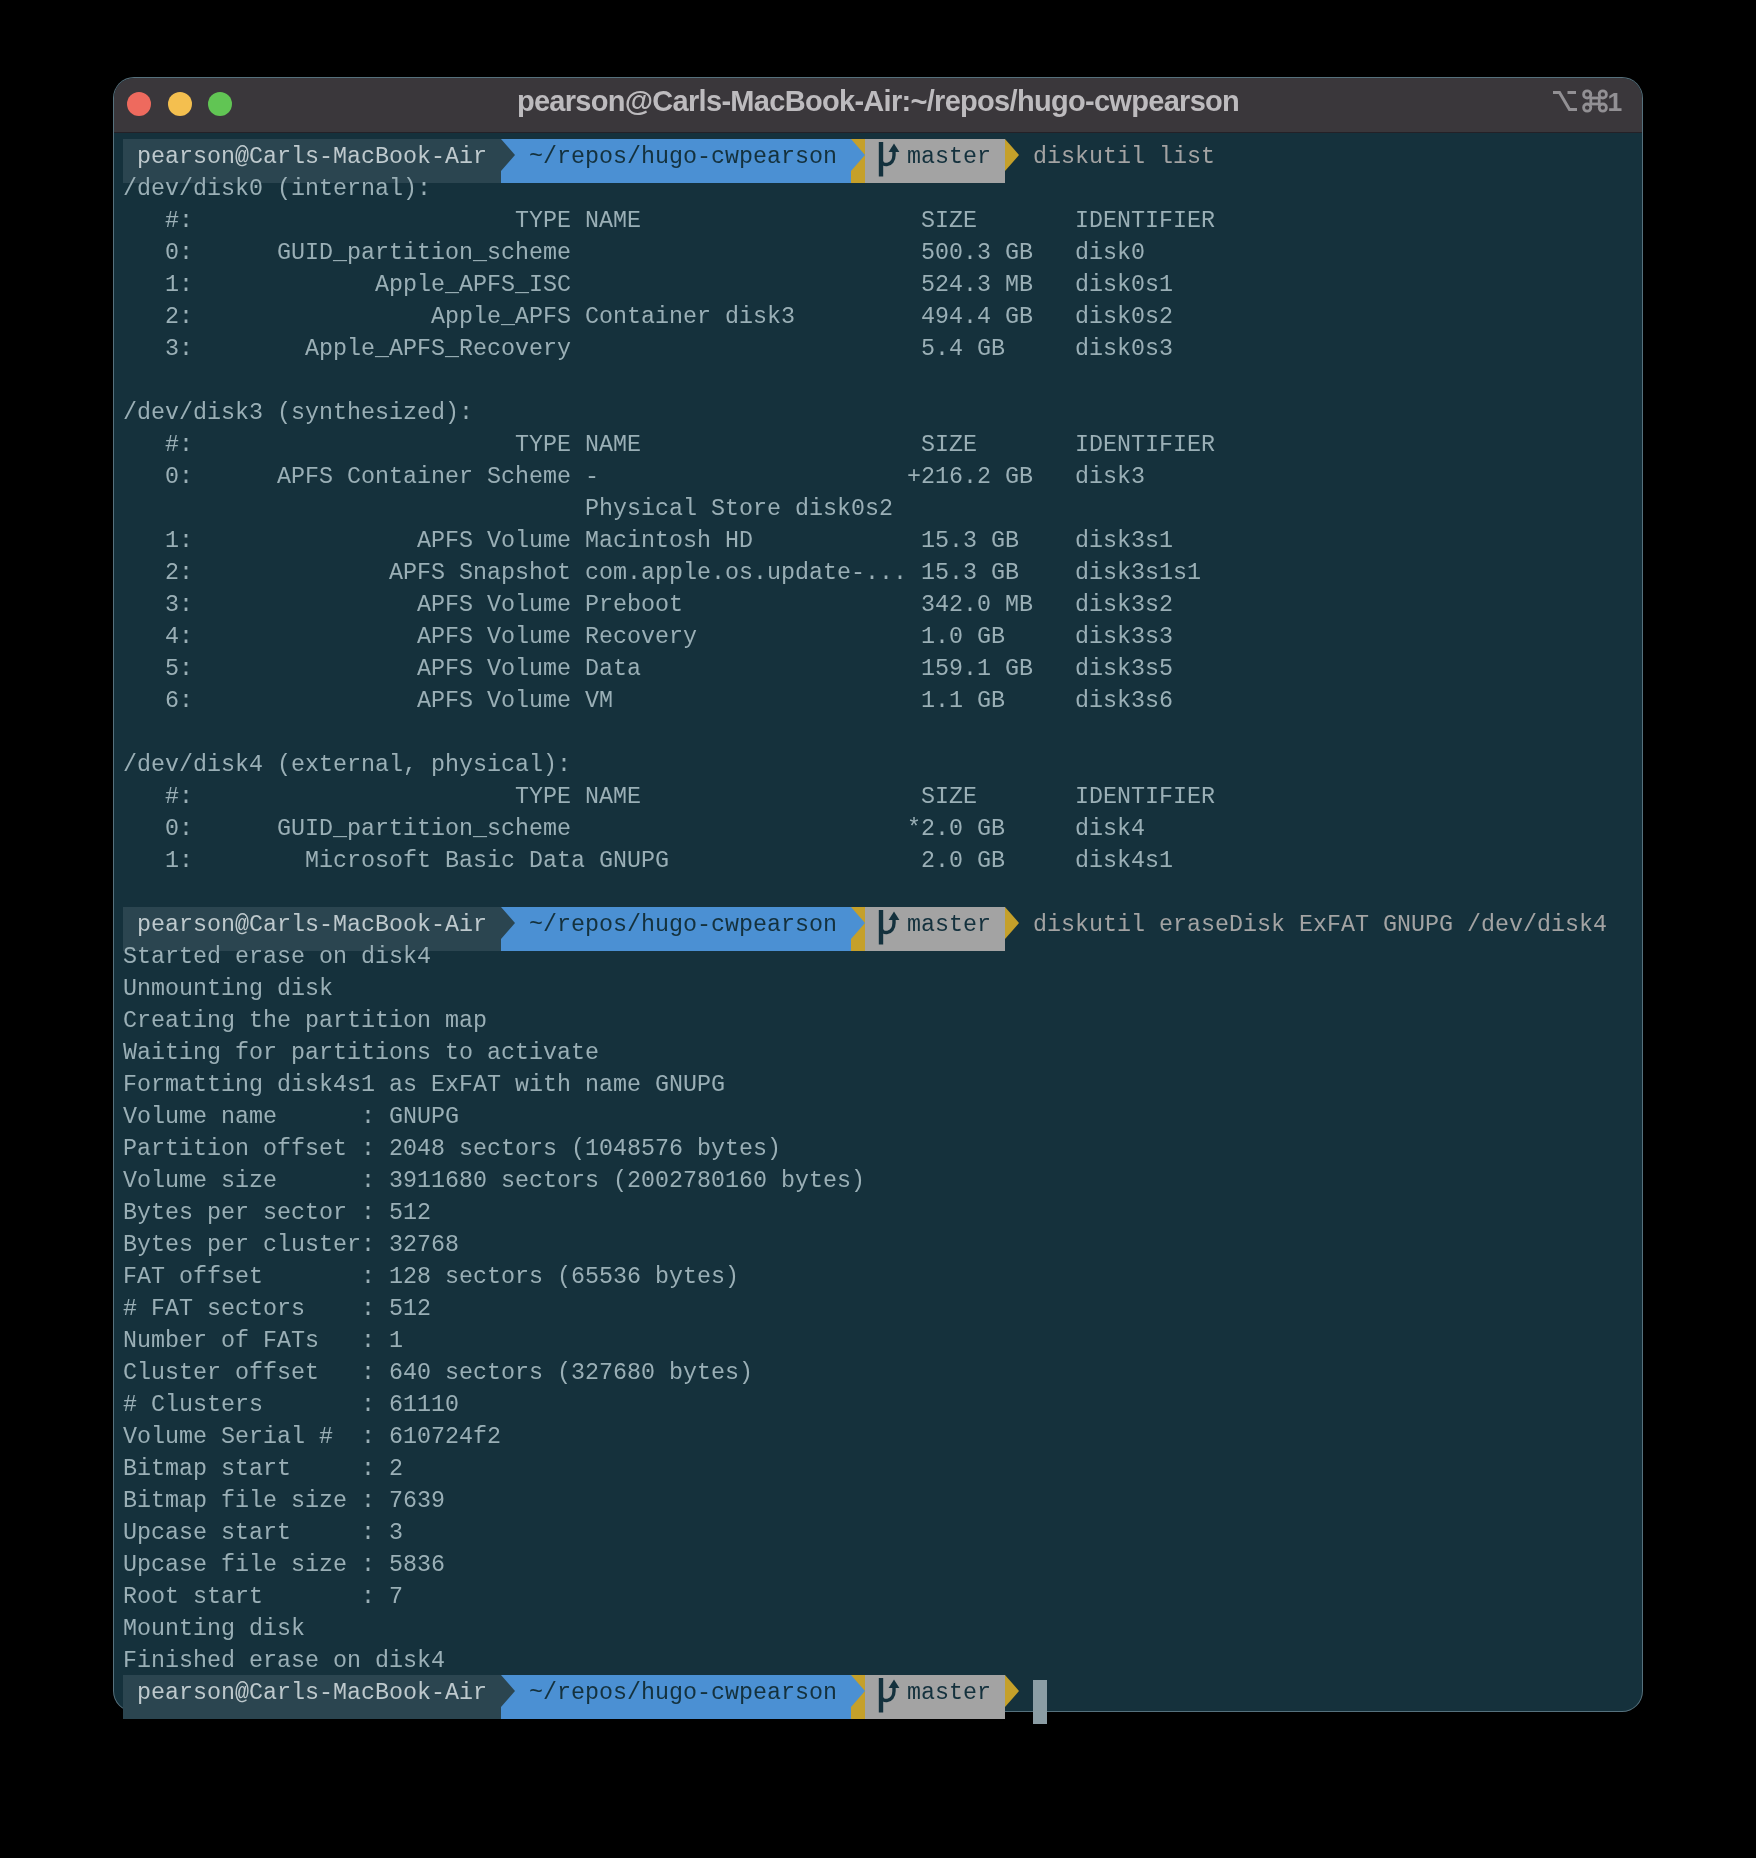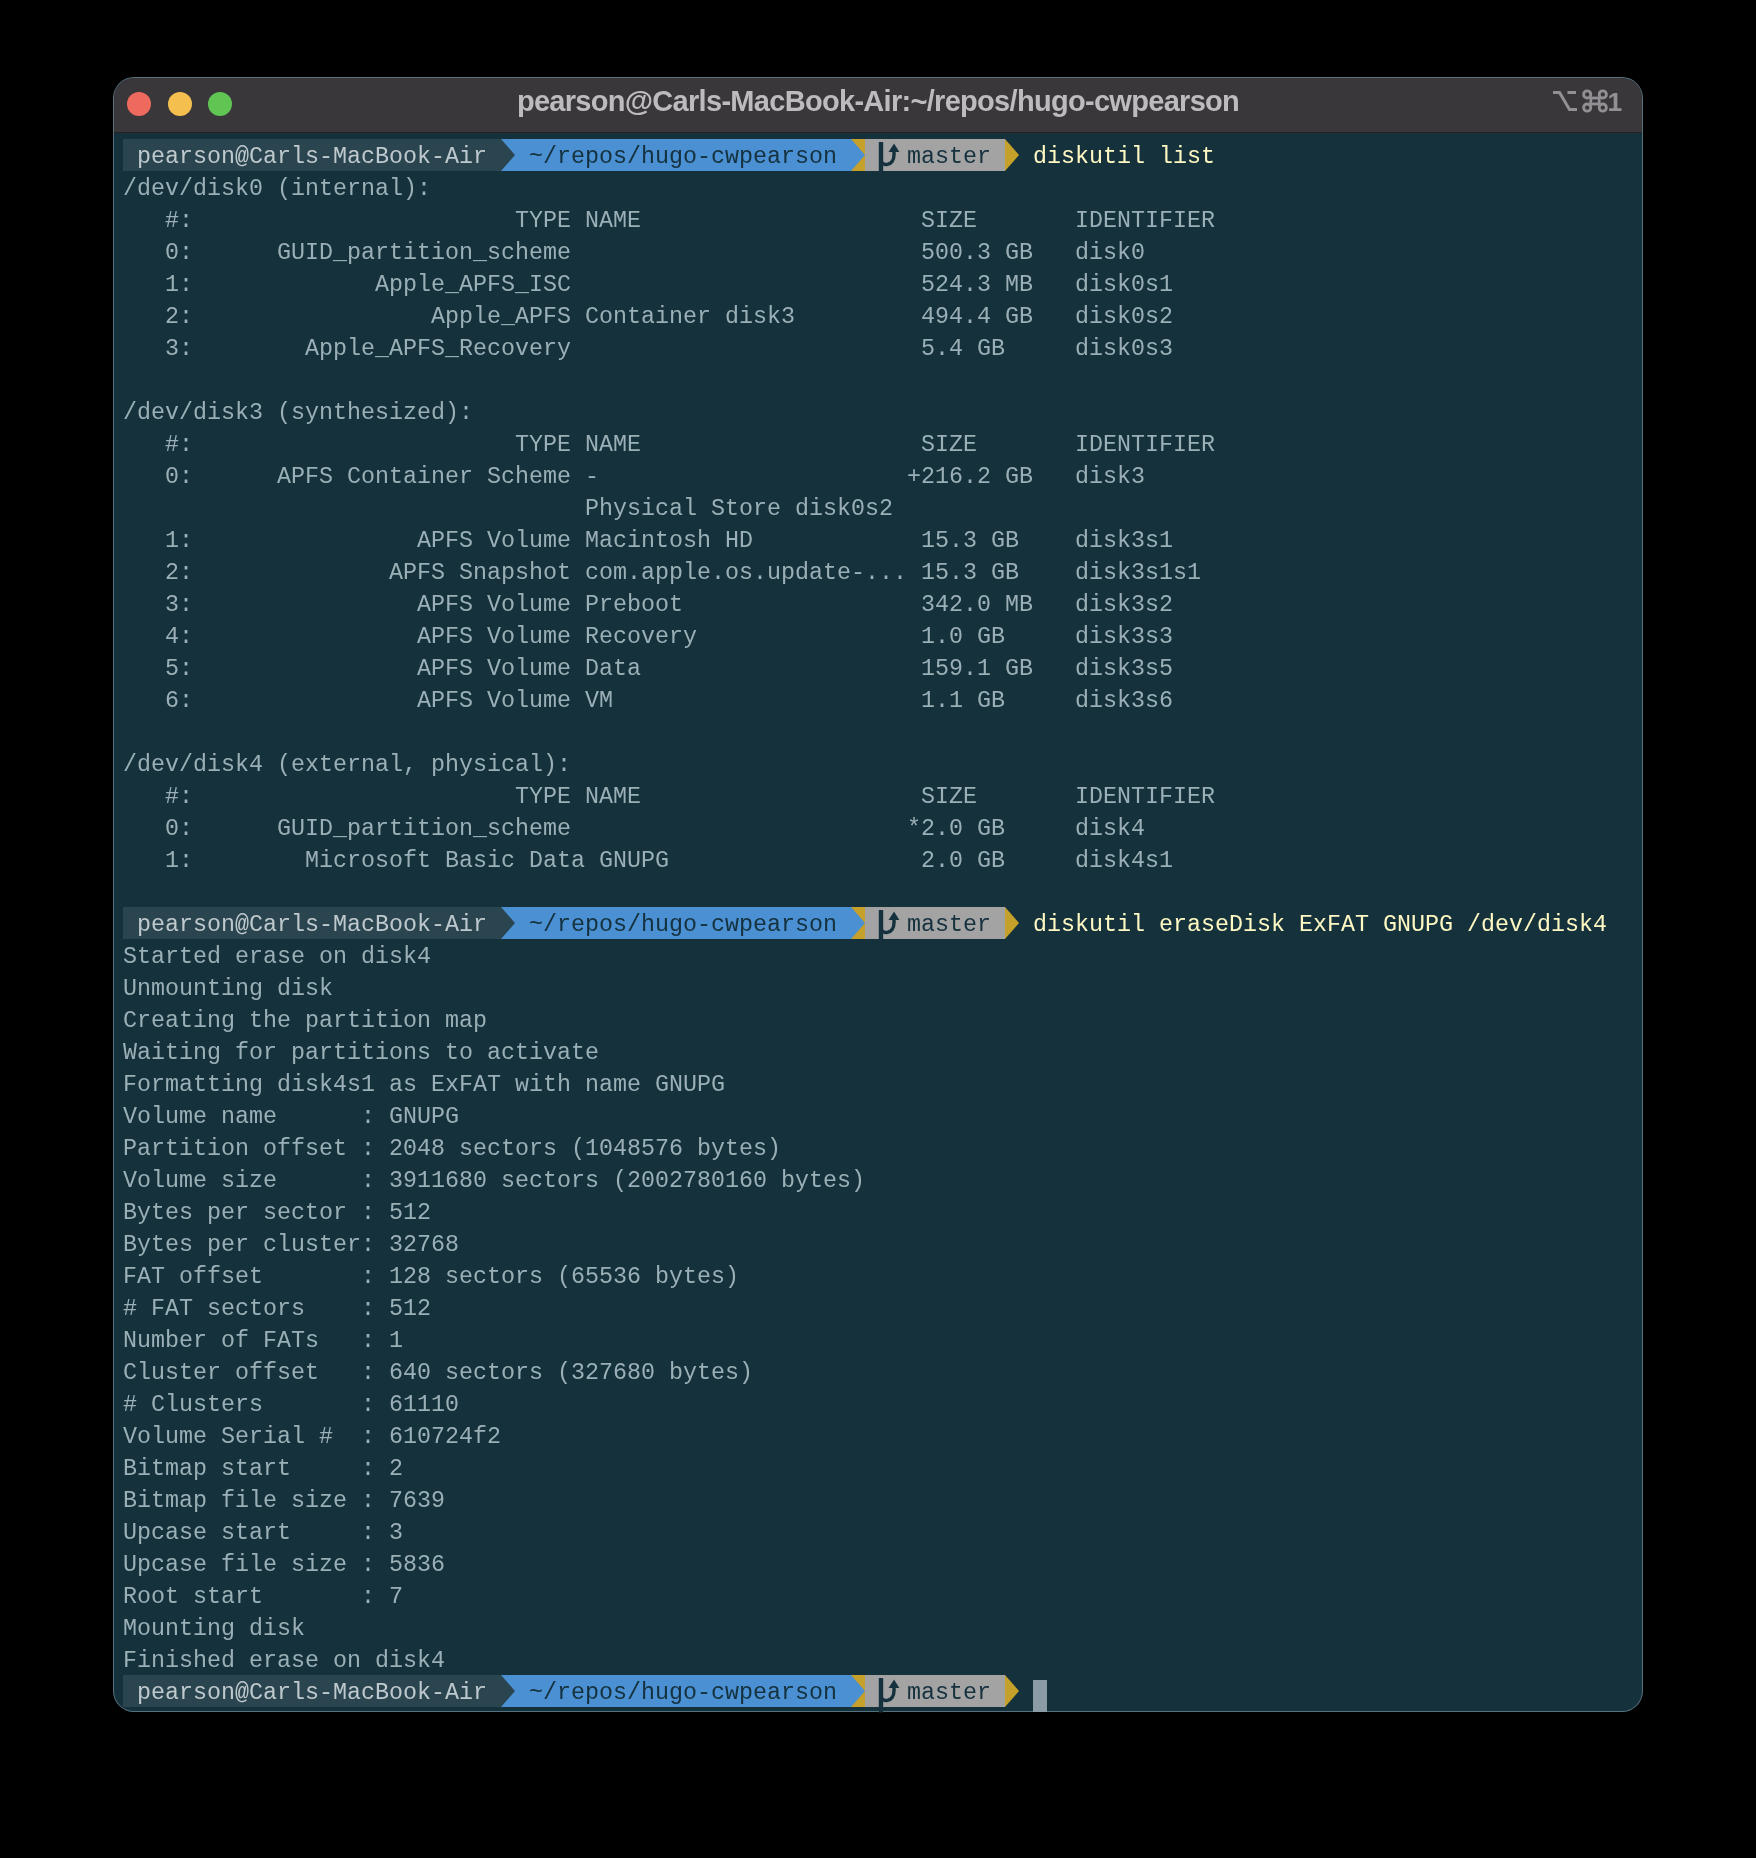--- a/index.html
+++ b/index.html
@@ -5,36 +5,36 @@
   #win{position:absolute;left:113px;top:77px;width:1530px;height:1635px;border-radius:21px;
     background:#15313c;border:1px solid rgba(141,166,179,.55);box-sizing:border-box;overflow:hidden}
   #tbar{position:absolute;left:0;top:0;width:100%;height:55px;background:#3a373b;
     border-bottom:1px solid #242127;box-sizing:border-box}
   .dot{position:absolute;top:92px;width:24px;height:24px;border-radius:50%}
   #ttl{position:absolute;left:113px;top:85px;width:1530px;height:55px;line-height:55px;text-align:center;
     font:bold 29px "Liberation Sans",sans-serif;color:#bdbbbe;letter-spacing:-0.7px}
   #keys{position:absolute;top:88px;left:1552px}
   .ln{position:absolute;left:123px;height:32px;line-height:36px;white-space:pre;
     font-family:"Liberation Mono",monospace;font-size:23.333px;color:#9aafb6}
-  .ln span{display:inline-block;height:32px;vertical-align:top}
+  .ln span{display:inline-block;height:44px;vertical-align:top}
   .s1{background:#2b4550;color:#bec9cd}
   .s2{background:#4b90d3;color:#14313d}
   .s3{background:#a3a3a3;color:#14313d}
   .aw{width:14px;position:relative}
   .awb{background:#4b90d3}
   .awg{background:#c5a02a}
   .tri{position:absolute;left:0;top:0;width:0;height:0;border-top:16px solid transparent;
     border-bottom:16px solid transparent;border-left:14px solid #000}
   .t1{border-left-color:#2b4550}
   .t2{border-left-color:#4b90d3}
   .t3{border-left-color:#c5a02a}
   .icn{width:14px;position:relative;overflow:visible}
   .icn svg{position:absolute;left:-1px;top:1px;overflow:visible}
   .cur{width:14px;height:25px;background:#8b9da4;margin-top:5px}
-  .cmd{color:#fef9c3}
+  .cmd{color:#a3a3a3}
 </style></head>
 <body>
 <div id="win">
 <div id="tbar"></div>
 </div>
 <div class="ln" style="top:139px"><span class="s1"> pearson@Carls-MacBook-Air </span><span class="aw awb"><i class="tri t1"></i></span><span class="s2"> ~/repos/hugo-cwpearson </span><span class="aw awg"><i class="tri t2"></i></span><span class="s3"> <span class="icn"><svg width="22" height="40" viewBox="-3 0 22 40">
           <path d="M0 2 L0 36.5" stroke="#14313d" stroke-width="4.4" fill="none"></path>
           <path d="M0 19.5 C 0 27, 13 26.5, 13 15 L13 11" stroke="#14313d" stroke-width="3.4" fill="none"></path>
           <path d="M13 3.5 L7.6 12 L18.4 12 Z" fill="#14313d" stroke="none"></path>
         </svg></span> master </span><span class="aw"><i class="tri t3"></i></span><span class="cmd"> diskutil list</span></div>

